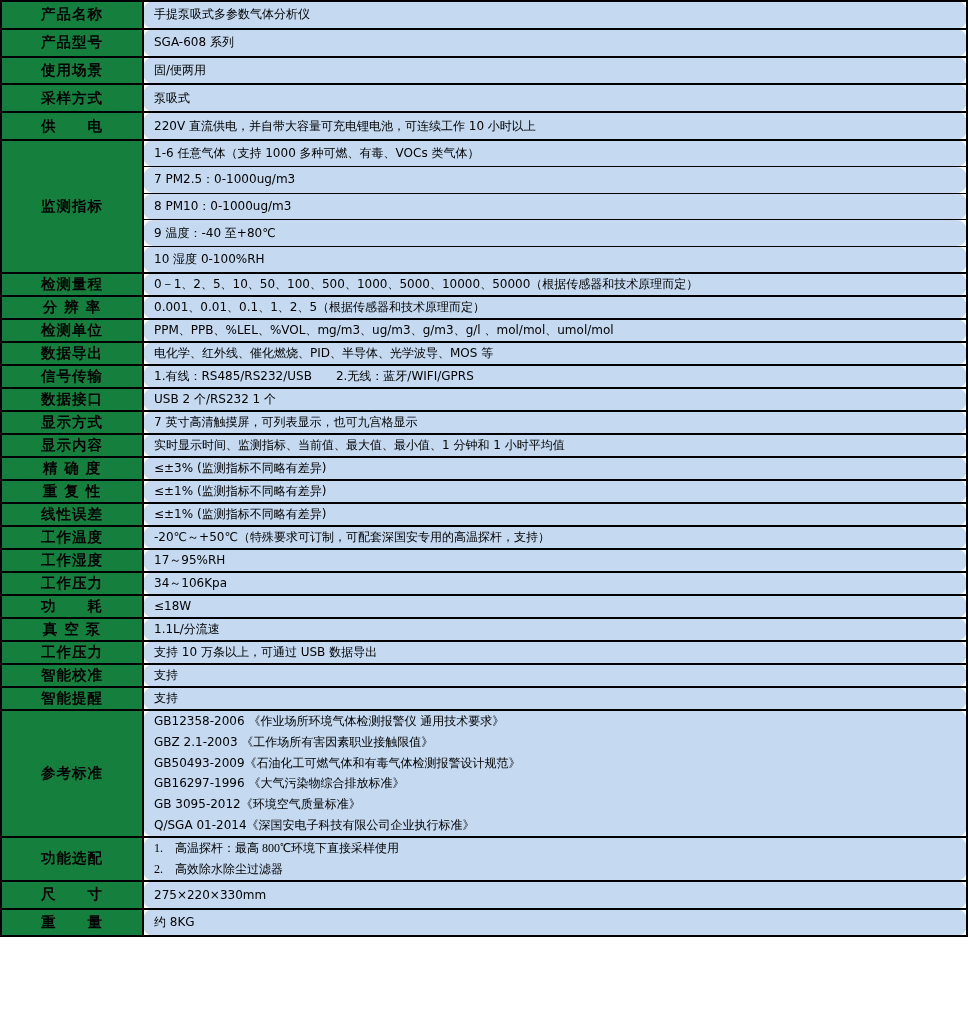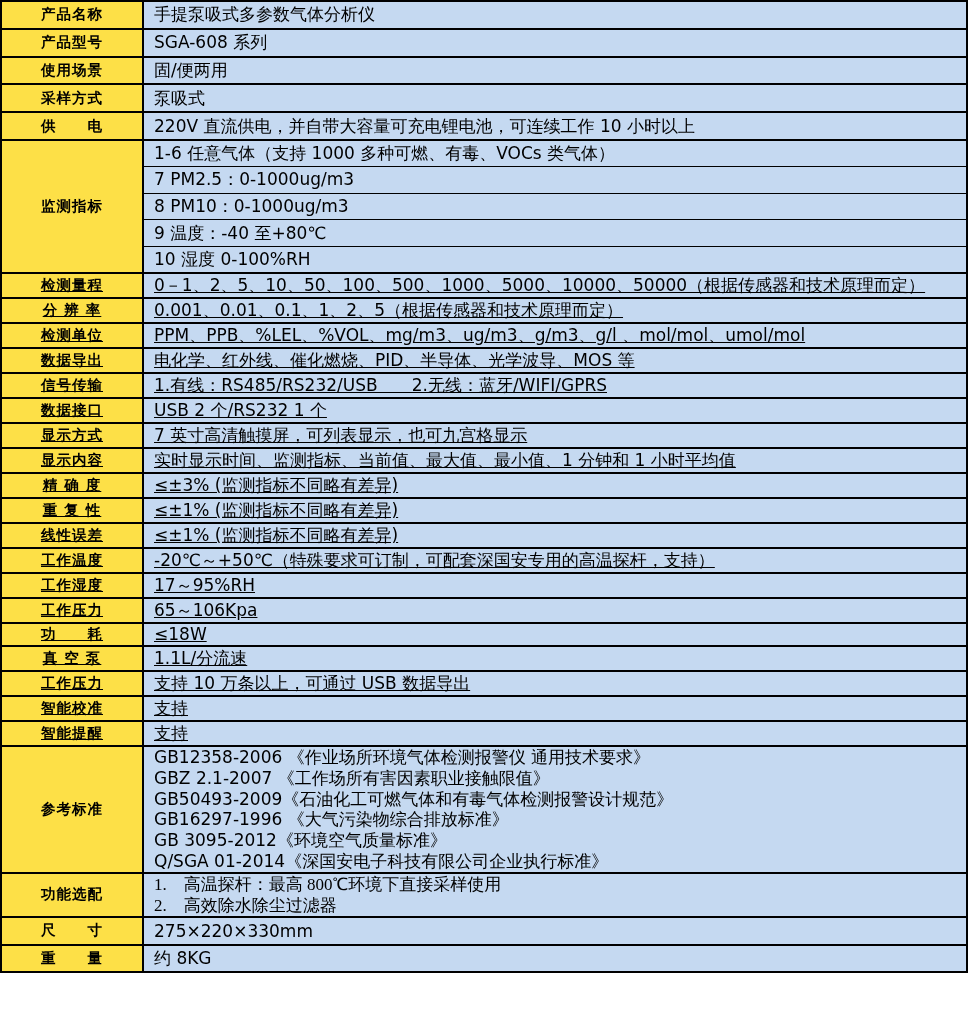--- a/index.html
+++ b/index.html
@@ -13,40 +13,41 @@
     border-collapse: collapse;
     table-layout: fixed;
     color: #000000;
   }
   .spec-table td {
     border: 2px solid #000000;
     overflow: hidden;
   }
   td.label {
     width: 138px;
-    background: #fde047;
+    background: #15803d;
     font-weight: bold;
     font-size: 14.5px;
     text-align: center;
     vertical-align: middle;
     letter-spacing: 1px;
     white-space: pre;
   }
   td.value {
     background: #c5d9f1;
-    font-size: 17px;
+    font-size: 12px;
     padding: 0 10px;
     vertical-align: middle;
     white-space: nowrap;
+    border-radius: 11px;
   }
   
   td.value.sub { border-top-width: 1px; border-bottom-width: 1px; }
   tr.r-basic { height: 27.8px; }
   tr.r-sub   { height: 26.6px; }
-  tr.r-mid   { height: 19px; text-decoration: underline; }
+  tr.r-mid   { height: 19px; }
   tr.r-std   { height: 125px; }
   tr.r-opt   { height: 43px; }
   tr.r-bot   { height: 27.5px; padding-left: 11px; }
   td.value.multiline { vertical-align: middle; }
   td.value.multiline div { line-height: 20.8px; }
   td.value.optlines div { line-height: 21.2px; font-family: Liberation Serif, serif; }
 </style>
 </head>
 <body>
 
@@ -138,21 +139,21 @@
     <tr class="r-mid">
       <td class="label">工作温度</td>
       <td class="value">-20℃～+50℃（特殊要求可订制，可配套深国安专用的高温探杆，支持）</td>
     </tr>
     <tr class="r-mid">
       <td class="label">工作湿度</td>
       <td class="value">17～95%RH</td>
     </tr>
     <tr class="r-mid">
       <td class="label">工作压力</td>
-      <td class="value">65～106Kpa</td>
+      <td class="value">34～106Kpa</td>
     </tr>
     <tr class="r-mid">
       <td class="label">功　　耗</td>
       <td class="value">≤18W</td>
     </tr>
     <tr class="r-mid">
       <td class="label">真 空 泵</td>
       <td class="value">1.1L/分流速</td>
     </tr>
     <tr class="r-mid">
@@ -165,21 +166,21 @@
     </tr>
     <tr class="r-mid">
       <td class="label">智能提醒</td>
       <td class="value">支持</td>
     </tr>
 
     <tr class="r-std">
       <td class="label">参考标准</td>
       <td class="value multiline">
         <div>GB12358-2006 《作业场所环境气体检测报警仪 通用技术要求》</div>
-        <div>GBZ 2.1-2007 《工作场所有害因素职业接触限值》</div>
+        <div>GBZ 2.1-2003 《工作场所有害因素职业接触限值》</div>
         <div>GB50493-2009《石油化工可燃气体和有毒气体检测报警设计规范》</div>
         <div>GB16297-1996 《大气污染物综合排放标准》</div>
         <div>GB 3095-2012《环境空气质量标准》</div>
         <div>Q/SGA 01-2014《深国安电子科技有限公司企业执行标准》</div>
       </td>
     </tr>
 
     <tr class="r-opt">
       <td class="label">功能选配</td>
       <td class="value optlines">

